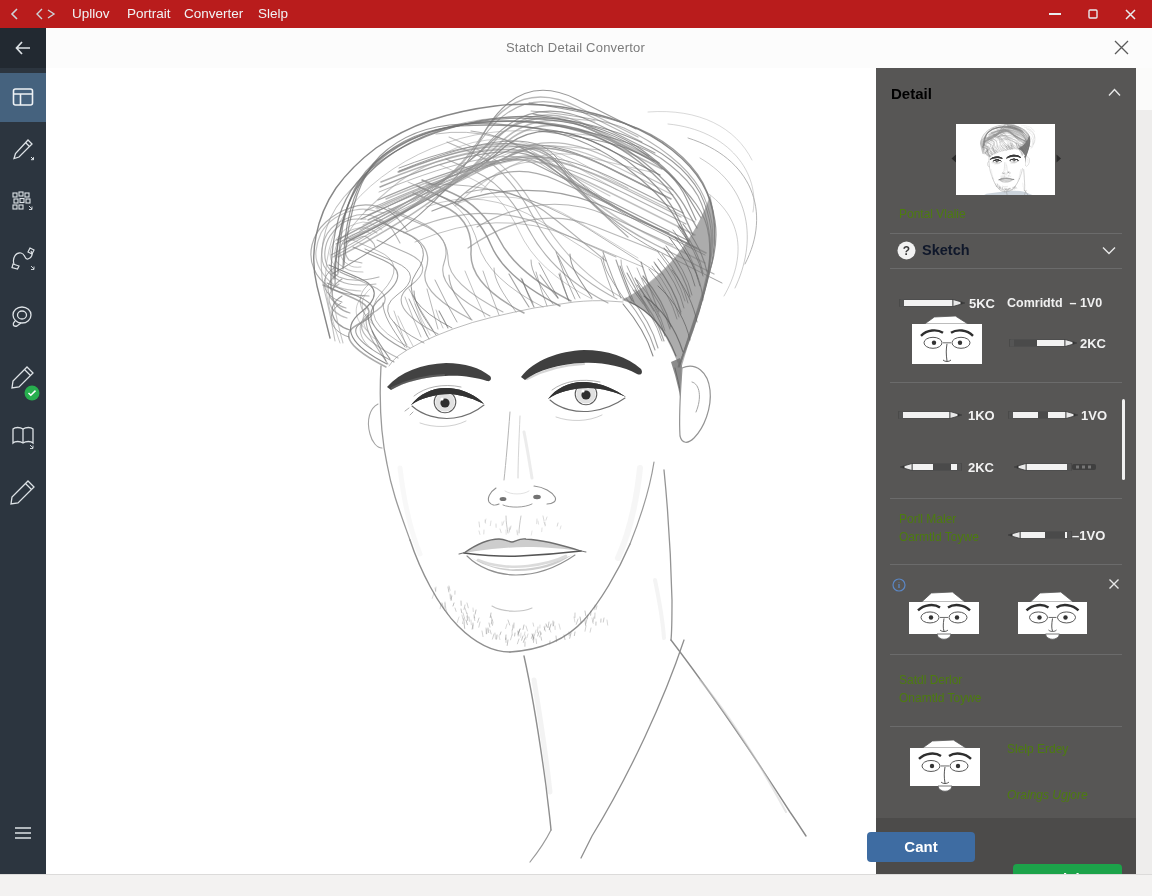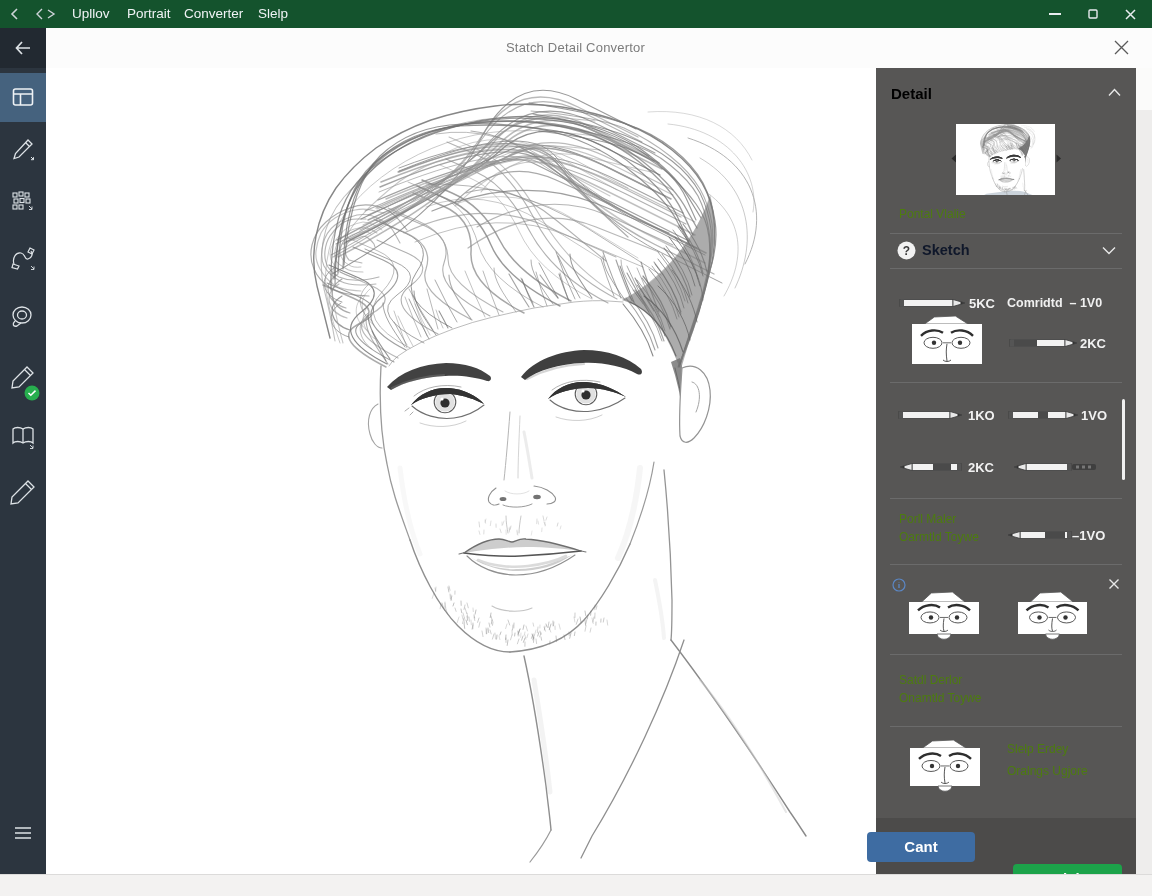--- a/index.html
+++ b/index.html
@@ -1,17 +1,17 @@
 <!DOCTYPE html>
 <html><head><meta charset="utf-8">
 <style>
   html,body{margin:0;padding:0;width:1152px;height:896px;overflow:hidden;
     font-family:"Liberation Sans",sans-serif;background:#fff;}
   .abs{position:absolute;}
-  #titlebar{left:0;top:0;width:1152px;height:28px;background:#14532d;color:#e8ecef;}
+  #titlebar{left:0;top:0;width:1152px;height:28px;background:#b91c1c;color:#e8ecef;}
   #titlebar .menu{position:absolute;top:0;height:28px;line-height:28px;font-size:13.5px;color:#f0f3f5;}
   #header{left:46px;top:28px;width:1106px;height:40px;background:#fcfcfc;border-bottom:1px solid #e7e7e7;}
   #htitle{position:absolute;left:506px;top:40px;width:260px;text-align:left;font-size:13px;color:#7b7b7b;letter-spacing:.2px;}
   #sidebar{left:0;top:28px;width:46px;height:846px;background:#2c353f;}
   #canvas{left:46px;top:68px;width:830px;height:806px;background:#ffffff;}
   #bstrip{left:0;top:874px;width:1152px;height:22px;background:#f3f2f1;border-top:1px solid #dcdbda;}
   #panel{left:876px;top:68px;width:260px;height:807px;background:#575655;}
   #gutter{left:1136px;top:68px;width:16px;height:828px;background:#eeedec;}
   #gutterw{left:1136px;top:68px;width:16px;height:42px;background:#fbfbfa;}
   .divider{position:absolute;left:890px;width:232px;height:1px;background:#6b6b6b;}
@@ -686,18 +686,18 @@
     <ellipse cx="21.0" cy="25.96" rx="9" ry="5.5" stroke="#444" stroke-width="0.9" fill="none"></ellipse>
     <ellipse cx="49.0" cy="25.96" rx="9" ry="5.5" stroke="#444" stroke-width="0.9" fill="none"></ellipse>
     <circle cx="22.0" cy="25.96" r="2.2" fill="#333"></circle>
     <circle cx="48.0" cy="25.96" r="2.2" fill="#333"></circle>
     <path d="M 31.0 25.96 H 39.0" stroke="#444" stroke-width="0.8"></path>
     <path d="M 35.0 26.96 C 34.0 32.96, 34.0 36.96, 35.0 43" stroke="#444" stroke-width="0.9" fill="none"></path>
     <path d="M 31.0 42 C 33.0 44, 37.0 44, 39.0 42" stroke="#444" stroke-width="0.9" fill="none"></path>
     <path d="M 28.0 46 C 29.0 53, 41.0 53, 42.0 46 Z" fill="#fff" stroke="#555" stroke-width="0.8"></path>
   </svg>
 <div class="plabel" style="left:1007px;top:742px;">Slelp Erdey</div>
-<div class="plabel" style="left:1007px;top:764px;">Oralngs Ugjore</div>
+<div class="plabel" style="left:1007px;top:788px;font-style:italic;">Oralngs Ugjore</div>
 <div class="abs" id="btnbar"></div>
 <div class="btn" style="left:867px;background:#3e6ca2;">Cant</div>
 <div class="btn" style="left:1013px;width:109px;background:#1ca34a;margin-top:32px;">Oiak</div>
 <div class="abs" id="gutter"></div>
 <div class="abs" id="gutterw"></div>
 <div class="abs" id="bstrip"></div>
 </body></html>

